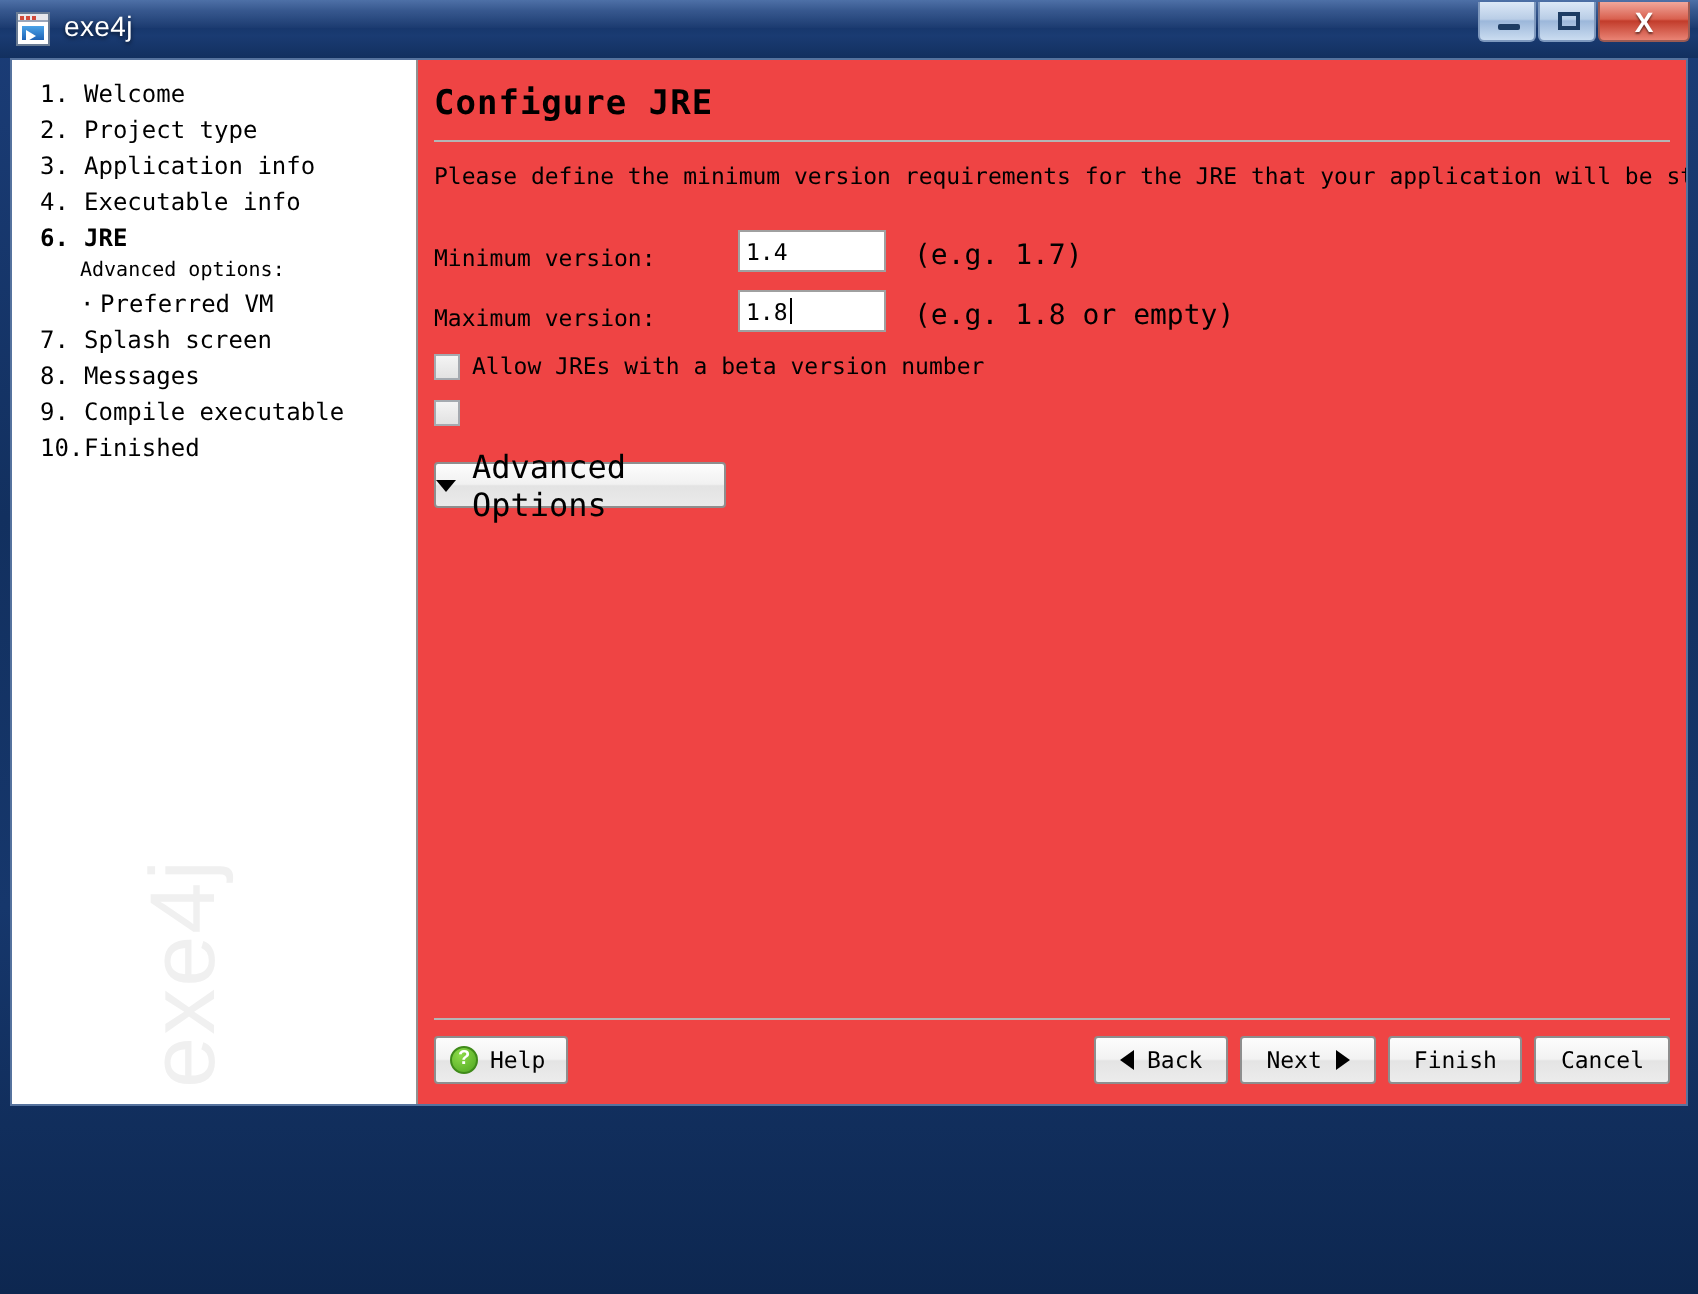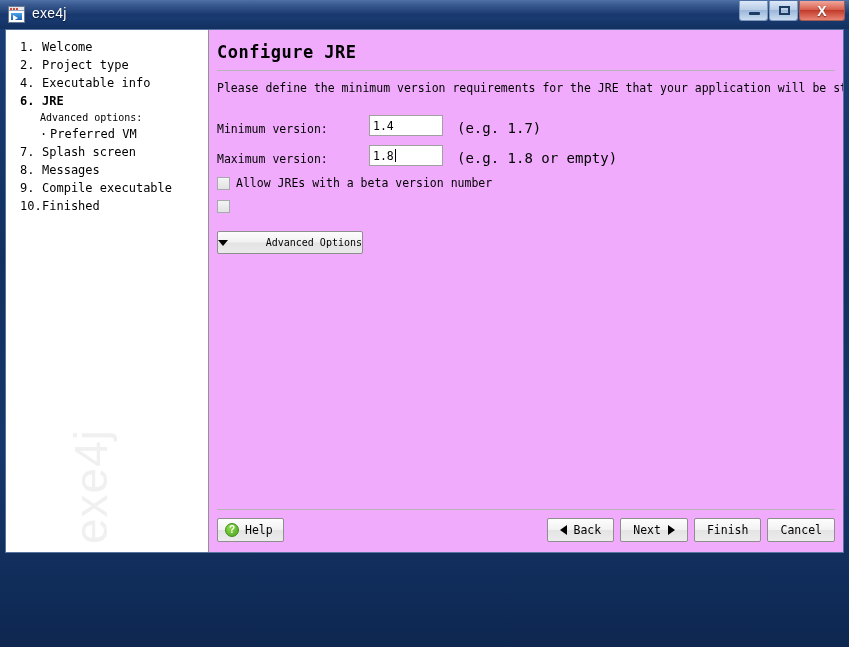--- a/index.html
+++ b/index.html
@@ -211,21 +211,21 @@
     letter-spacing: 1px;
     transform: rotate(-90deg);
     transform-origin: left bottom;
     white-space: nowrap;
     user-select: none;
   }
   
   .main {
     position: relative;
     flex: 1 1 auto;
-    background: #f0abfc;
+    background: #ef4444;
     padding: 0;
     overflow: hidden;
   }
   .page-title {
     font-family: "DejaVu Sans Mono", monospace;
     font-size: 17px;
     font-weight: bold;
     color: #000000;
     padding: 12px 0 0 8px;
     letter-spacing: 0.5px;
@@ -311,21 +311,21 @@
     width: 146px;
     height: 23px;
     box-sizing: border-box;
     border: 1px solid #8e8e8e;
     border-radius: 2px;
     background: linear-gradient(to bottom, #fdfdfd 0%, #f1f1f1 48%, #e3e3e3 52%, #eaeaea 100%);
     display: flex;
     align-items: center;
     justify-content: space-between;
     font-family: "DejaVu Sans Mono", monospace;
-    font-size: 10px;
+    font-size: 16px;
     color: #000000;
     cursor: default;
   }
   .tri-down {
     width: 0; height: 0;
     border-left: 5px solid transparent;
     border-right: 5px solid transparent;
     border-top: 6px solid #000000;
     margin-right: 8px;
   }
@@ -433,20 +433,23 @@
 
     <div class="sidebar">
 
       <div class="nav-item">
         <span class="num">1.</span><span>Welcome</span>
       </div>
       <div class="nav-item">
         <span class="num">2.</span><span>Project type</span>
       </div>
       <div class="nav-item">
+        <span class="num">3.</span><span>Application info</span>
+      </div>
+      <div class="nav-item">
         <span class="num">4.</span><span>Executable info</span>
       </div>
       <div class="nav-item current">
         <span class="num">6.</span><span>JRE</span>
       </div>
 
       <div class="nav-sub-head">Advanced options:</div>
 
       <div class="nav-sub">
         <span class="bullet">·</span><span>Preferred VM</span>

